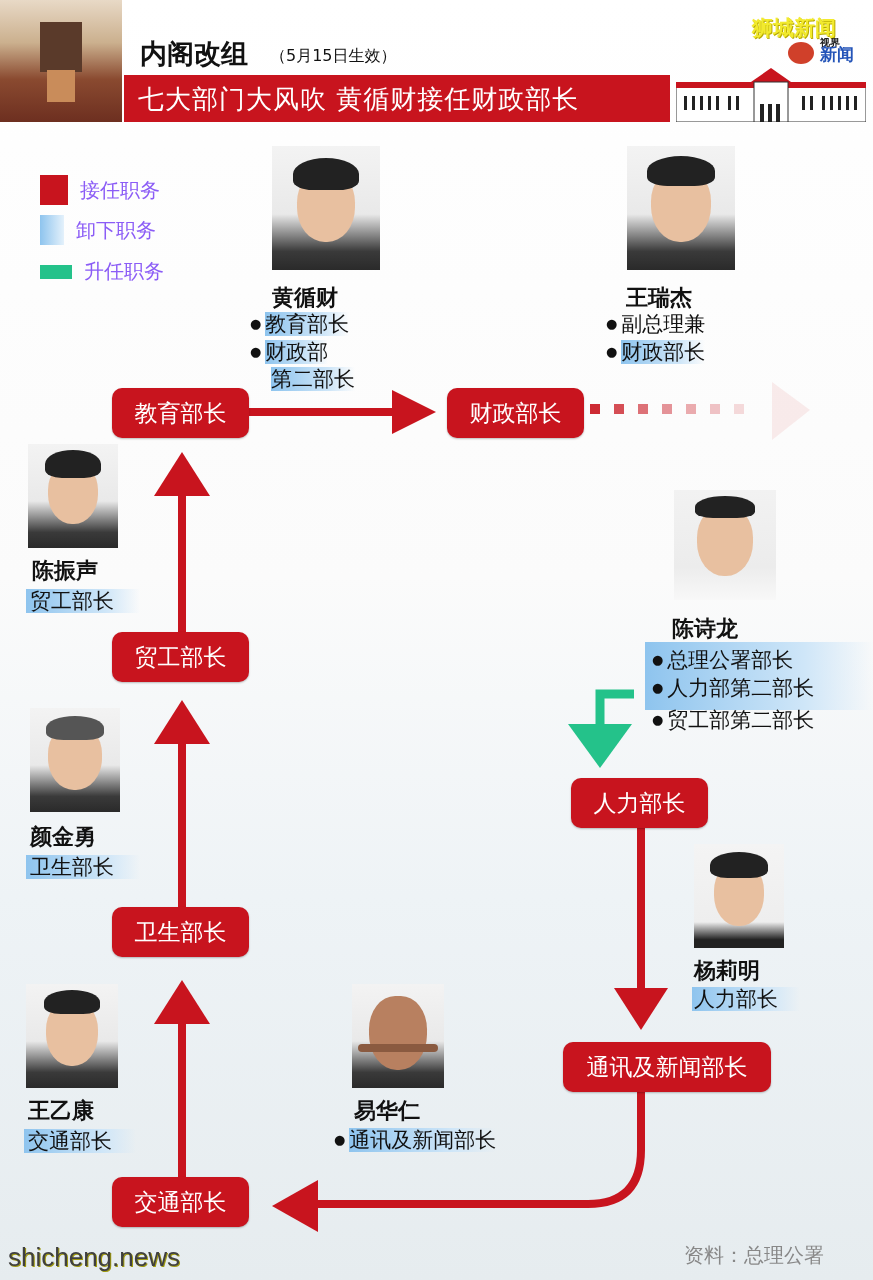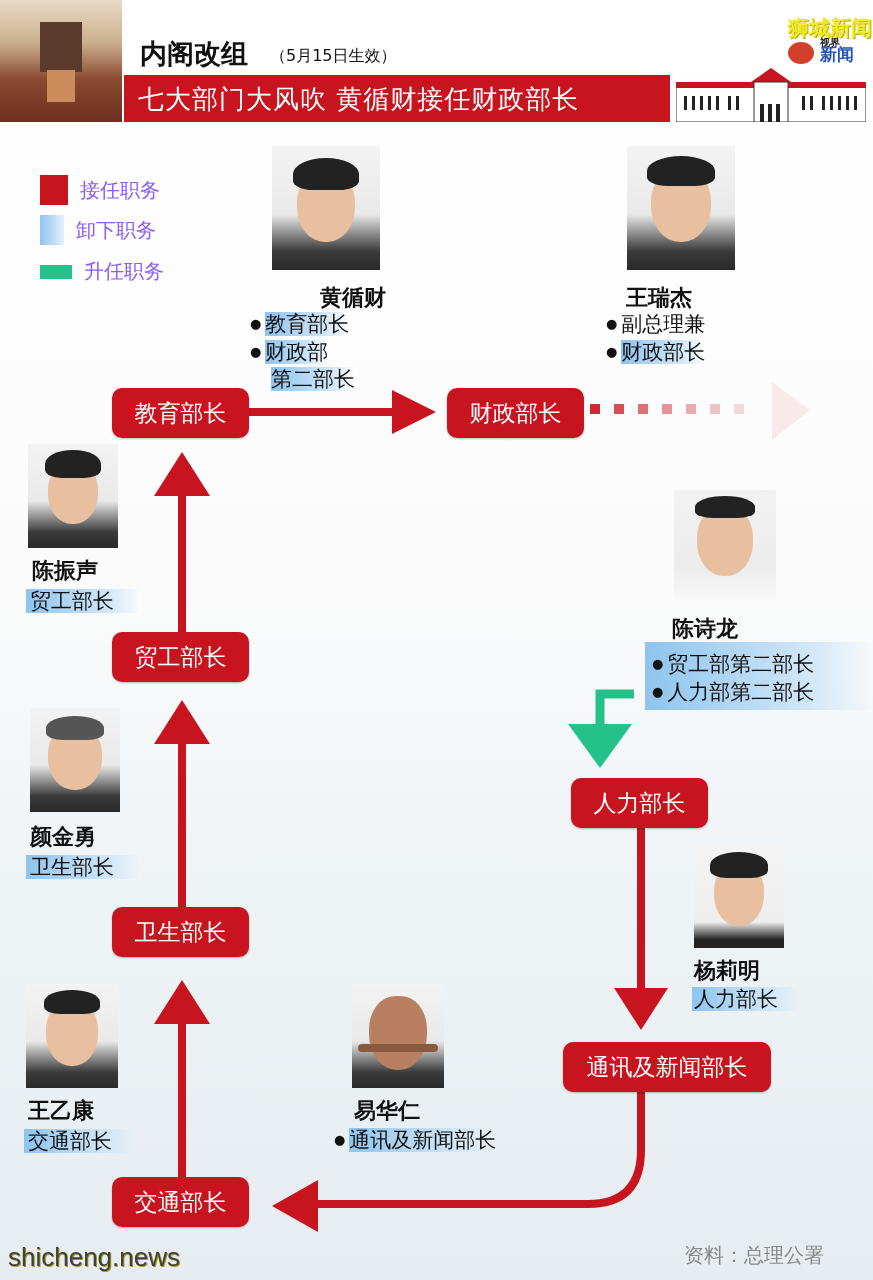--- a/index.html
+++ b/index.html
@@ -9,21 +9,21 @@
   .abs { position: absolute; }
   
   .hall-photo { left: 0; top: 0; width: 122px; height: 122px;
     background: linear-gradient(180deg, #e8d9c6 0%, #cbb08e 35%, #8a4a30 65%, #6d2f20 100%); }
   .hall-photo .door { position: absolute; left: 40px; top: 22px; width: 42px; height: 50px; background: #5a3a2a; }
   .hall-photo .stand { position: absolute; left: 47px; top: 70px; width: 28px; height: 32px; background: #c98c5a; }
   .title-main { left: 140px; top: 36px; font-size: 27px; font-weight: bold; color: #111; }
   .title-sub { left: 270px; top: 46px; font-size: 16px; color: #111; }
   .title-bar { left: 124px; top: 75px; width: 546px; height: 47px; background: #c8141e; }
   .title-bar-text { left: 138px; top: 82px; font-size: 26px; color: #fff; letter-spacing: 1px; }
-  .logo-text { left: 788px; top: 14px; font-size: 21px; font-weight: bold; color: #f2ea2e; text-shadow: 1px 1px 0 #b7a900; font-family: Liberation Serif, serif; }
+  .logo-text { left: 752px; top: 14px; font-size: 21px; font-weight: bold; color: #f2ea2e; text-shadow: 1px 1px 0 #b7a900; font-family: Liberation Serif, serif; }
   .logo-ball { left: 788px; top: 42px; width: 26px; height: 22px; border-radius: 50%; background: #d0402a; }
   .logo-small1 { left: 820px; top: 36px; font-size: 10px; font-weight: bold; color: #222; }
   .logo-small2 { left: 820px; top: 43px; font-size: 17px; font-weight: bold; color: #2454b8; }
   .parliament { left: 676px; top: 64px; width: 190px; height: 58px; }
   
   .legend-item { left: 40px; display: flex; align-items: center; gap: 12px; font-size: 20px; color: #8b5cf6; }
   .sw-red { width: 28px; height: 30px; background: #c8141e; }
   .sw-blue { width: 24px; height: 30px; background: linear-gradient(90deg, #8ec4ee, #e4f1fb); }
   .sw-green { width: 32px; height: 14px; background: #24c28a; }
   
@@ -150,21 +150,21 @@
     <span>人力部长</span>
   </div>
 <div class="abs pill" style="left:563px;top:1042px;width:208px;">
     <span>通讯及新闻部长</span>
   </div>
 
 <div class="abs photo" style="left:272px;top:146px;width:108px;height:124px;">
   <div class="face" style="top:24px;width:58px;height:72px;"></div>
     <div class="hair" style="top:12px;width:66px;height:32px;"></div>
 </div>
-<div class="abs name" style="left:272px;top:283px;margin-left:48px;">黄循财</div>
+<div class="abs name" style="left:272px;top:283px;">黄循财</div>
 <div class="abs role" style="left:250px;top:310px;">
   <div class="bullet"><span class="blue-hl">教育部长</span></div>
   <div class="bullet"><span class="blue-hl">财政部</span></div>
   <div style="padding-left:21px;"><span class="blue-hl">第二部长</span></div>
 </div>
 
 <div class="abs photo" style="left:627px;top:146px;width:108px;height:124px;">
   <div class="face" style="top:22px;width:60px;height:74px;"></div>
     <div class="hair" style="top:10px;width:68px;height:30px;"></div>
 </div>
@@ -192,22 +192,23 @@
   <span class="blue-hl" style="padding:0 26px 0 4px;">卫生部长</span>
 </div>
 
 <div class="abs photo" style="left:674px;top:490px;width:102px;height:110px;background:linear-gradient(180deg,#f2f2f2 0%,#ececec 70%,#f8f8f8 100%);">
   <div class="face" style="top:16px;width:56px;height:70px;"></div>
     <div class="hair" style="top:6px;width:60px;height:22px;"></div>
 </div>
 <div class="abs name" style="left:672px;top:614px;">陈诗龙</div>
 <div class="abs blue-hl" style="left:645px;top:642px;width:228px;height:68px;"></div>
 <div class="abs role" style="left:652px;top:646px;">
+  <div class="bullet"><span>总理公署部长</span></div>
+  <div class="bullet"><span>人力部第二部长</span></div>
   <div class="bullet" style="margin-top:4px;"><span>贸工部第二部长</span></div>
-  <div class="bullet"><span>人力部第二部长</span></div>
 </div>
 
 <div class="abs photo" style="left:694px;top:844px;width:90px;height:104px;background:linear-gradient(180deg,#f4f4f4 0%,#eee 75%,#222 92%);">
   <div class="face" style="top:18px;width:50px;height:64px;"></div>
     <div class="hair" style="top:8px;width:58px;height:26px;"></div>
 </div>
 <div class="abs name" style="left:694px;top:956px;">杨莉明</div>
 <div class="abs role" style="left:692px;top:986px;">
   <span class="blue-hl" style="padding:0 22px 0 2px;">人力部长</span>
 </div>

